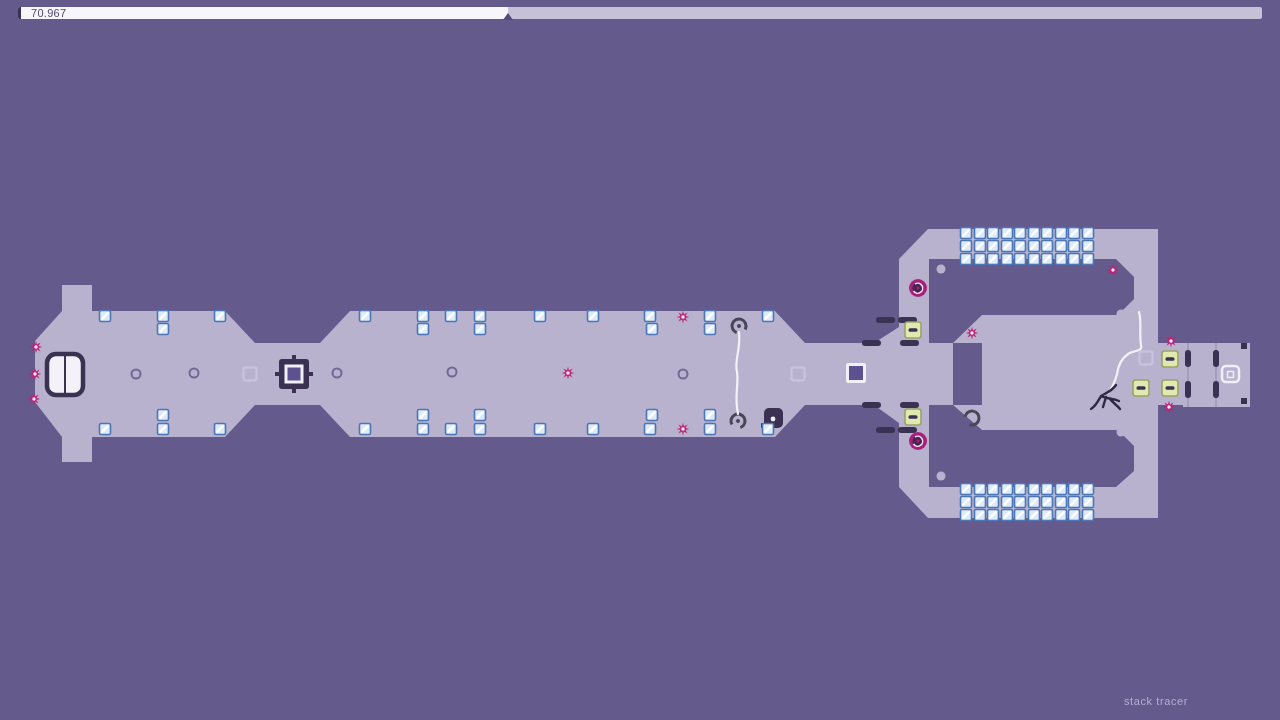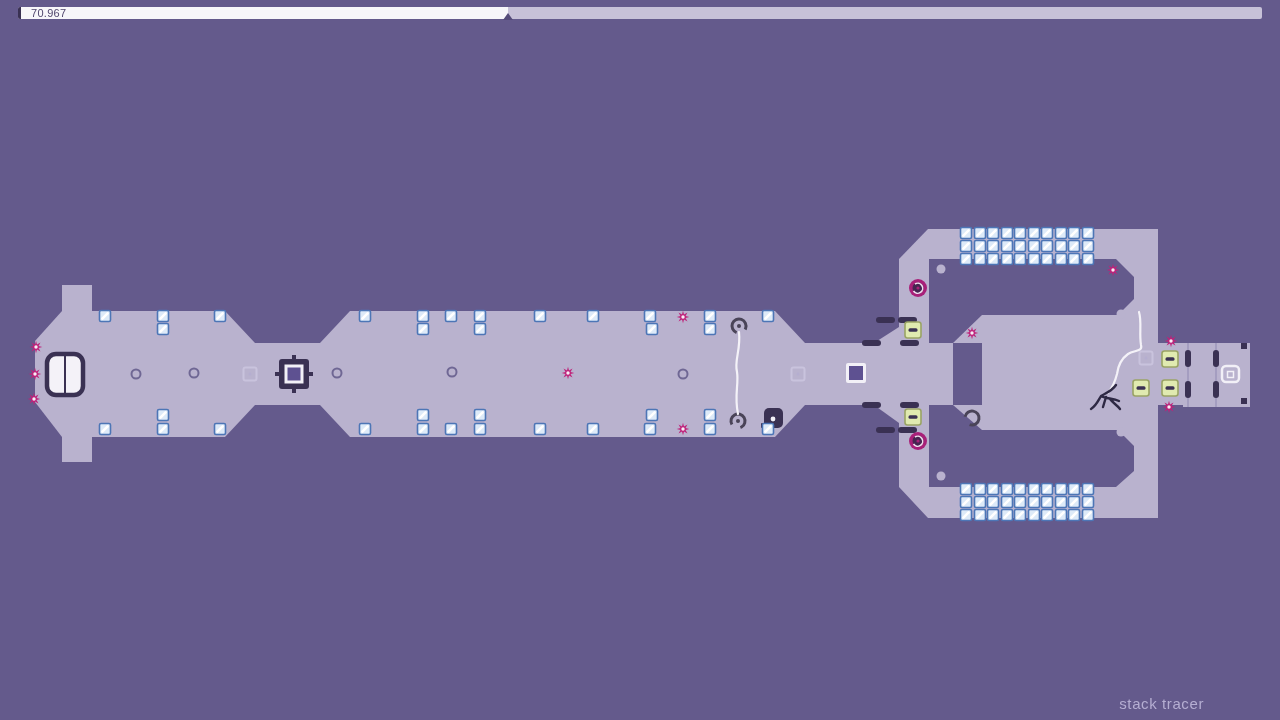--- a/index.html
+++ b/index.html
@@ -7,21 +7,21 @@
          background:var(--bg,#645a8c);font-family:"Liberation Sans",sans-serif;text-align:right;}
   .hud-bar{position:absolute;left:18px;top:7px;width:1244px;height:12px;
            background:var(--bar_rest,#c7c1d8);border-radius:2px;}
   .hud-fill{position:absolute;left:0;top:0;height:12px;background:var(--bar_fill,#f7f6fa);
             border-radius:2px 0 0 2px;border-left:3px solid var(--dark,#3a3153);box-sizing:border-box;}
   .hud-timer{position:absolute;left:10px;top:0;font-size:11px;line-height:12px;
              color:var(--bar_text,#51476e);letter-spacing:0.3px;white-space:nowrap;}
   .hud-marker{position:absolute;top:13px;width:0;height:0;
               border-left:5px solid transparent;border-right:5px solid transparent;
               border-bottom:7px solid #564c7a;}
-  .level-name{position:absolute;right:76px;top:695px;font-size:15px;
+  .level-name{position:absolute;right:92px;top:695px;font-size:11px;
               color:var(--name_color,#b5aed2);letter-spacing:0.6px;}
   svg.level{position:absolute;left:0;top:0;}
   .terrain *{fill:var(--terrain,#b9b2ce);}
   .gold-sq{fill:var(--gold_fill,#ddeaf8);stroke:var(--gold_border,#4d76b6);stroke-width:1.6;}
   .gold-shine{stroke:#ffffff;stroke-width:2.6;stroke-linecap:round;}
   .mine-star{fill:var(--mine,#bf2179);}
   .mine-dot{fill:#f7eef6;}
   .circle-switch{fill:none;stroke:#6f6794;stroke-width:2;}
   .faint-sq{fill:none;stroke:var(--faint,#c9c3dd);stroke-width:2;}
   .faint-dot{fill:#b5aed0;}

